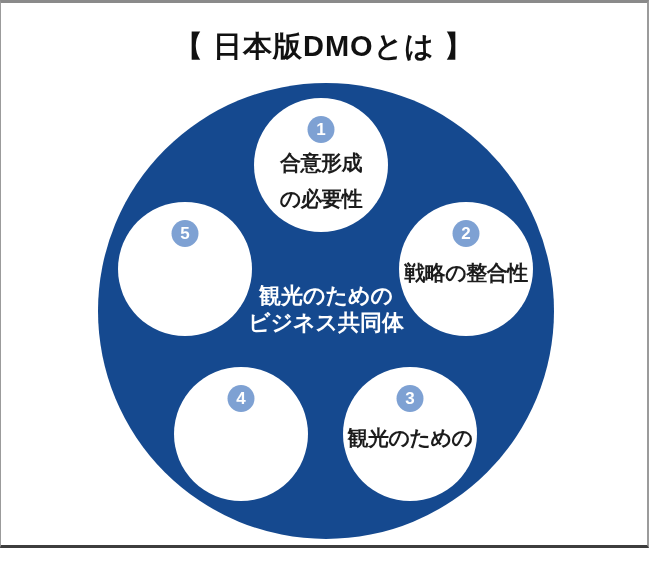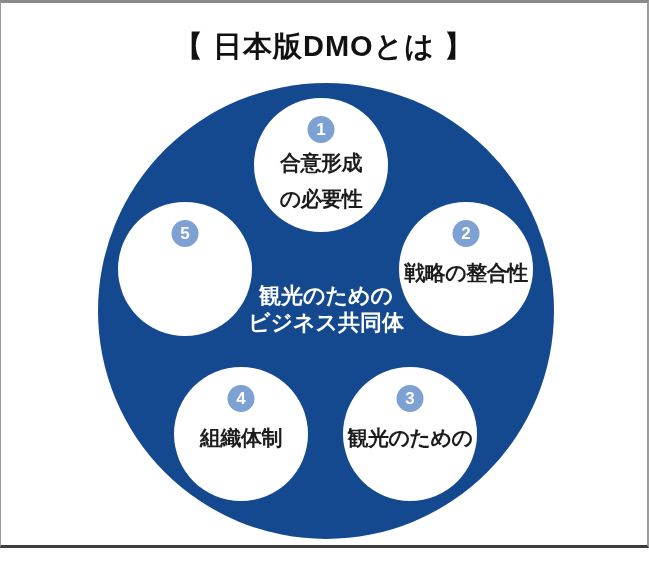--- a/index.html
+++ b/index.html
@@ -119,20 +119,19 @@
     <span class="item-label one-line">戦略の整合性</span>
   </div>
 
   <div class="item-circle item-3">
     <span class="badge">3</span>
     <span class="item-label one-line">観光のための</span>
   </div>
 
   <div class="item-circle item-4">
     <span class="badge">4</span>
-    <span class="item-label one-line">組織体制</span>
   </div>
 
   <div class="item-circle item-5">
     <span class="badge">5</span>
   </div>
 
 </div>
 
 </body></html>

